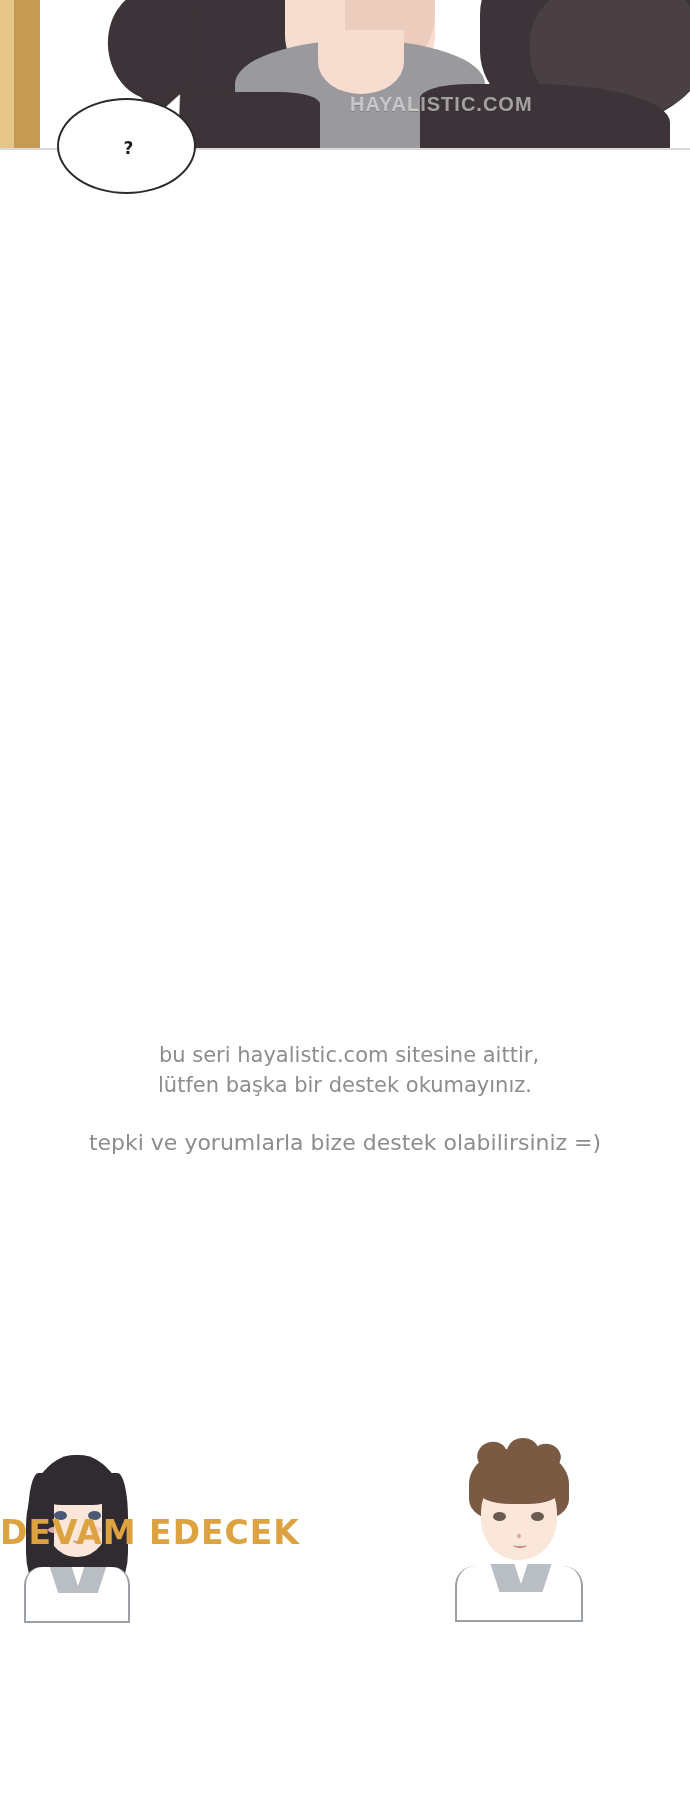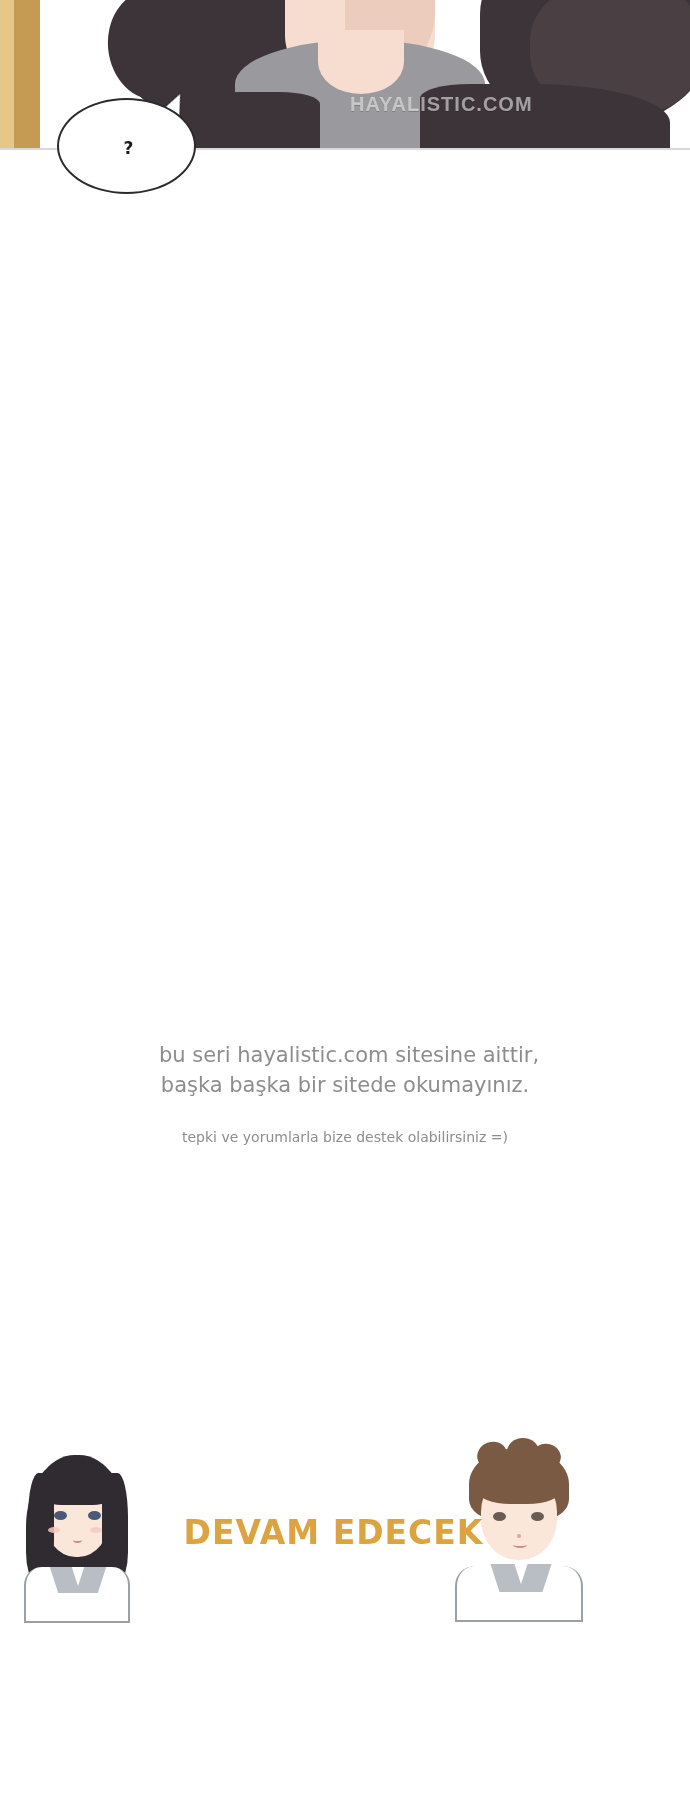--- a/index.html
+++ b/index.html
@@ -226,21 +226,21 @@
     top: 1040px;
     width: 690px;
     text-align: center;
     color: #8d8d8d;
     font-family: "DejaVu Sans", sans-serif;
     line-height: 1.45;
     user-select: none;
   }
   .credits .line1 { font-size: 21px; padding-left: 8px; }
   .credits .line2 { font-size: 21px; }
-  .credits .line3 { font-size: 14px; margin-top: 26px; }
+  .credits .line3 { font-size: 22px; margin-top: 26px; }
 
   
   .char-left {
     position: absolute;
     left: 18px;
     top: 1455px;
     width: 120px;
     height: 165px;
   }
   .cl-hair-back {
@@ -470,21 +470,20 @@
     background: #b9bec4;
     transform: skewX(-18deg);
   }
 
   
   .to-be-continued {
     position: absolute;
     left: 0;
     top: 1513px;
     width: 667px;
-    text-align: center;
     font-family: "DejaVu Sans", sans-serif;
     font-weight: bold;
     font-size: 33px;
     letter-spacing: 1px;
     color: #dca340;
     user-select: none;
   }
 </style>
 </head>
 <body>
@@ -513,21 +512,21 @@
 
   <div class="bubble-tail"></div>
   <div class="bubble">
     <div class="bubble-text">?</div>
   </div>
 
   <div class="white-body"></div>
 
   <div class="credits">
     <div class="line1">bu seri hayalistic.com sitesine aittir,</div>
-    <div class="line2">başka başka bir sitede okumayınız.</div>
+    <div class="line2">lütfen başka bir destek okumayınız.</div>
     <div class="line3">tepki ve yorumlarla bize destek olabilirsiniz =)</div>
   </div>
 
   <div class="char-left">
     <div class="cl-hair-back"></div>
     <div class="cl-face"></div>
     <div class="cl-hair-front"></div>
     <div class="cl-hair-side-l"></div>
     <div class="cl-hair-side-r"></div>
     <div class="cl-eye-l"></div>

